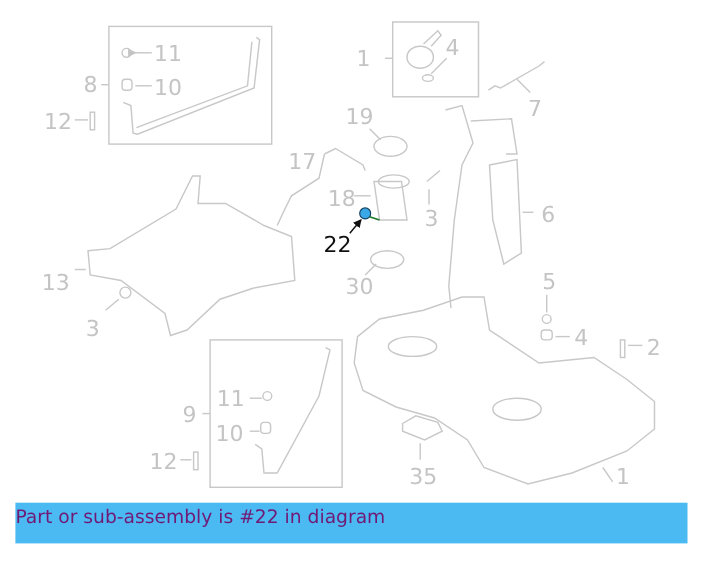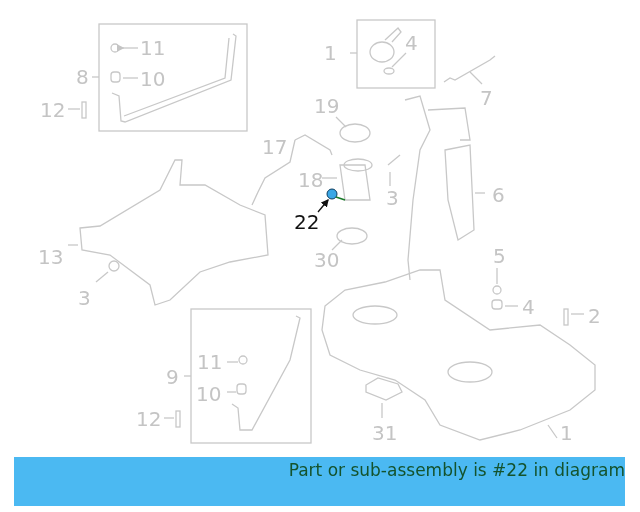--- a/index.html
+++ b/index.html
@@ -1,22 +1,22 @@
 <!DOCTYPE html>
 <html><head>
 <meta charset="utf-8">
 <style>
   html, body { margin:0; padding:0; background:#ffffff; }
   body { width:640px; height:512px; position:relative; overflow:hidden;
          font-family:"DejaVu Sans", sans-serif; }
   #diagram { position:absolute; left:0; top:0; width:532px; height:512px; }
   .lbl { position:absolute; font-size:20px; color:#c4c4c4; line-height:1; white-space:nowrap; }
   .lbl.hl { color:#111111; }
-  .banner { position:absolute; left:14px; top:457px; width:611px; height:49px;
-            background:#4bb9f2; text-align:right; color:#14532d; font-size:17px; line-height:21px;
+  .banner { position:absolute; left:14px; top:457px; width:611px; height:37px;
+            background:#4bb9f2; text-align:left; color:#701a75; font-size:17px; line-height:21px;
             padding-top:3px; box-sizing:border-box; }
   .banner div { white-space:nowrap; }
 </style>
 </head>
 <body>
 
 <div id="diagram">
   <svg width="640" height="512" viewBox="0 0 640 512">
     <defs>
       <marker id="ah" markerWidth="6" markerHeight="6" refX="5" refY="3" orient="auto">
@@ -123,19 +123,19 @@
   <div class="lbl" style="left:38px;top:235px;margin-top:12px;">13</div>
   <div class="lbl" style="left:314px;top:250px;">30</div>
   <div class="lbl" style="left:493px;top:246px;">5</div>
   <div class="lbl" style="left:78px;top:288px;">3</div>
   <div class="lbl" style="left:522px;top:297px;">4</div>
   <div class="lbl" style="left:588px;top:306px;">2</div>
   <div class="lbl" style="left:197px;top:352px;">11</div>
   <div class="lbl" style="left:166px;top:367px;">9</div>
   <div class="lbl" style="left:196px;top:384px;">10</div>
   <div class="lbl" style="left:136px;top:409px;">12</div>
-  <div class="lbl" style="left:372px;top:423px;">31</div>
+  <div class="lbl" style="left:372px;top:423px;">35</div>
   <div class="lbl" style="left:560px;top:423px;">1</div>
 </div>
 
 <div class="banner">
   <div>Part or sub-assembly is #22 in diagram</div>
 </div>
 
 </body></html>

